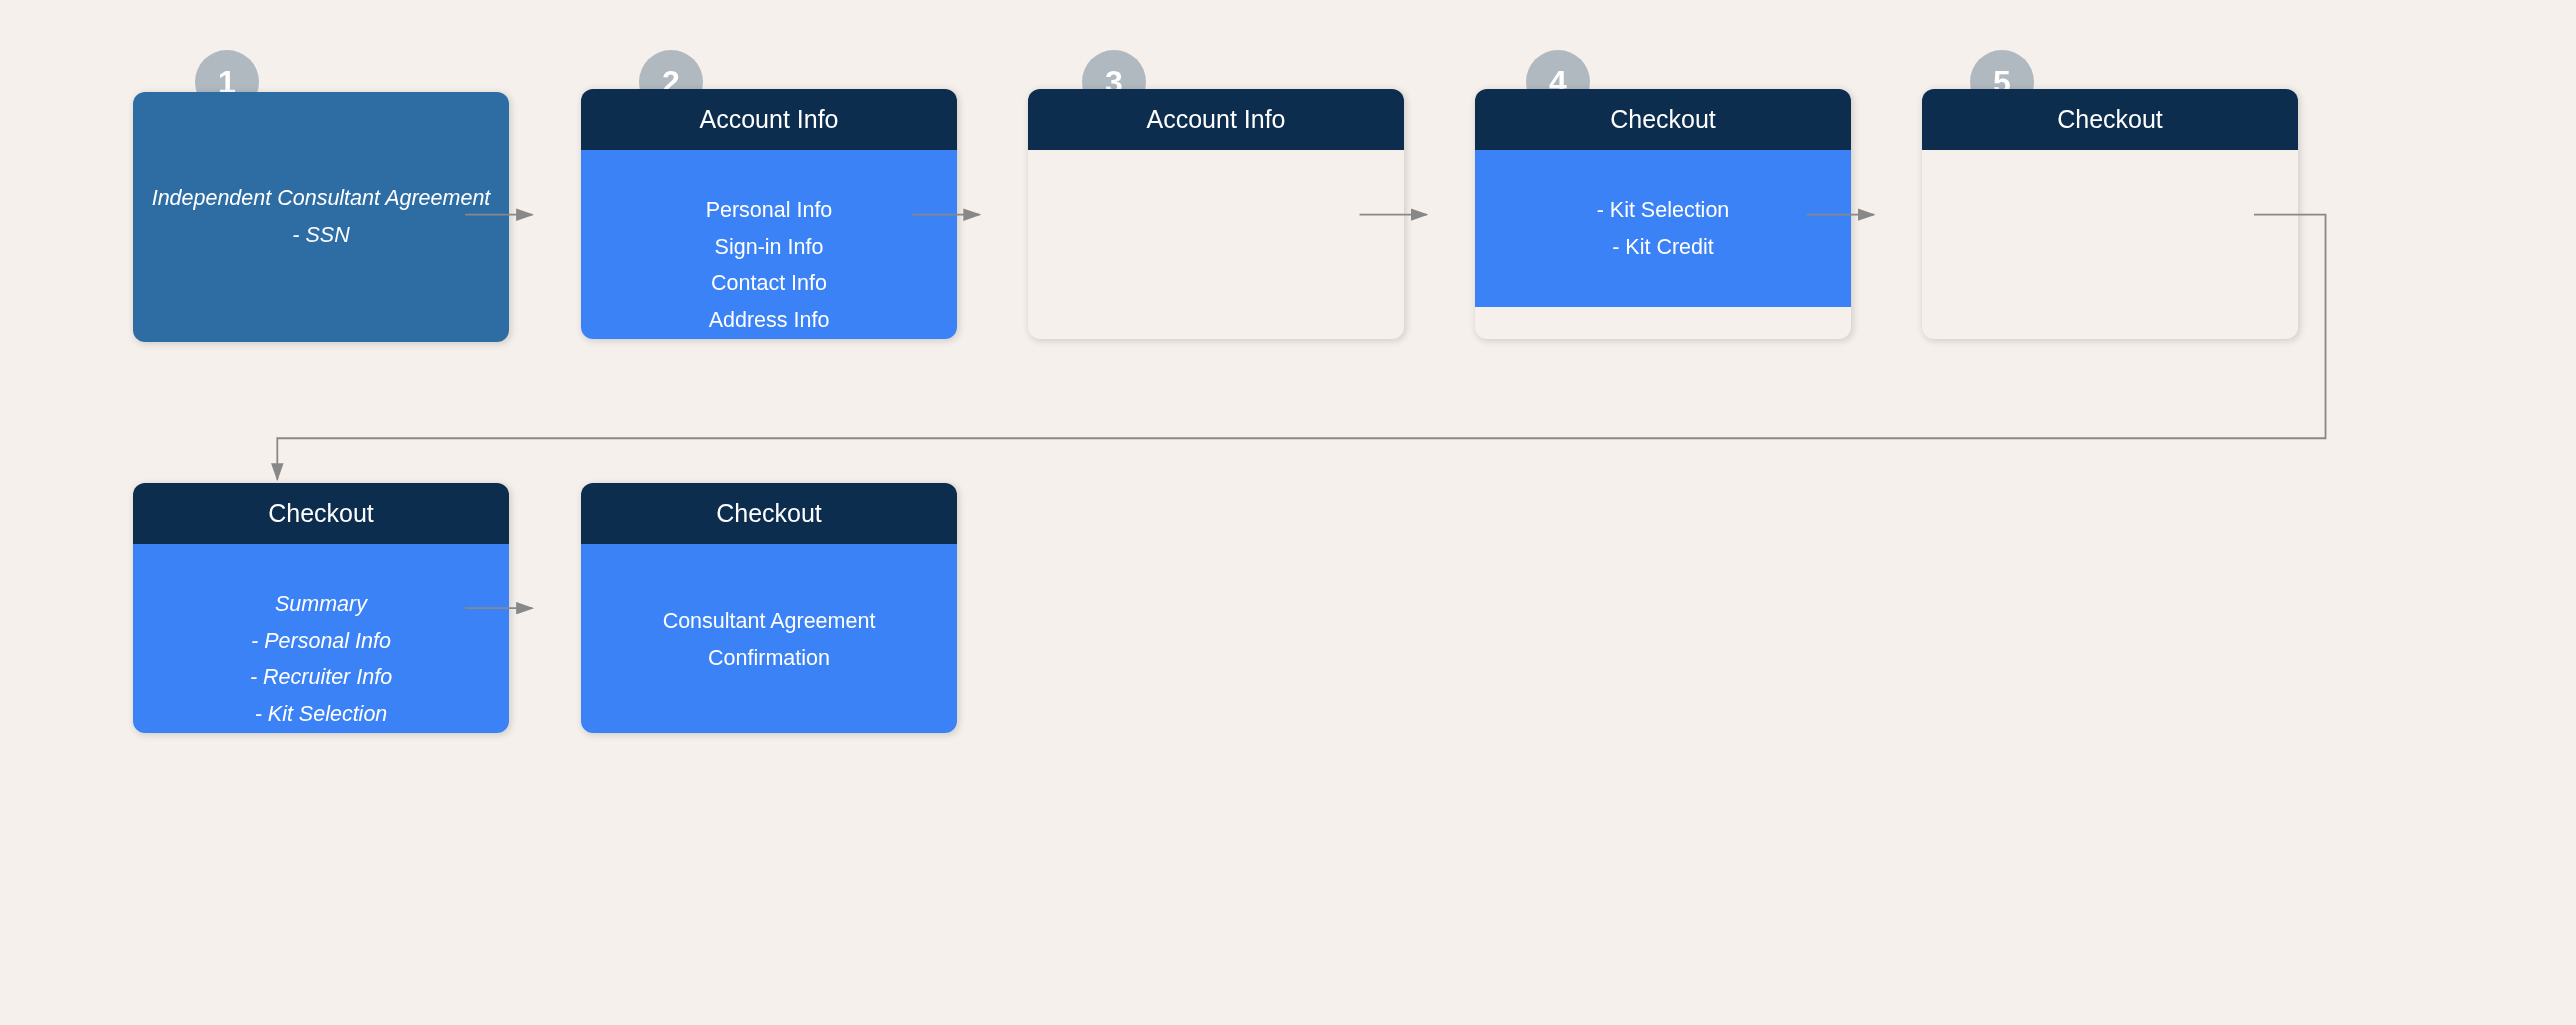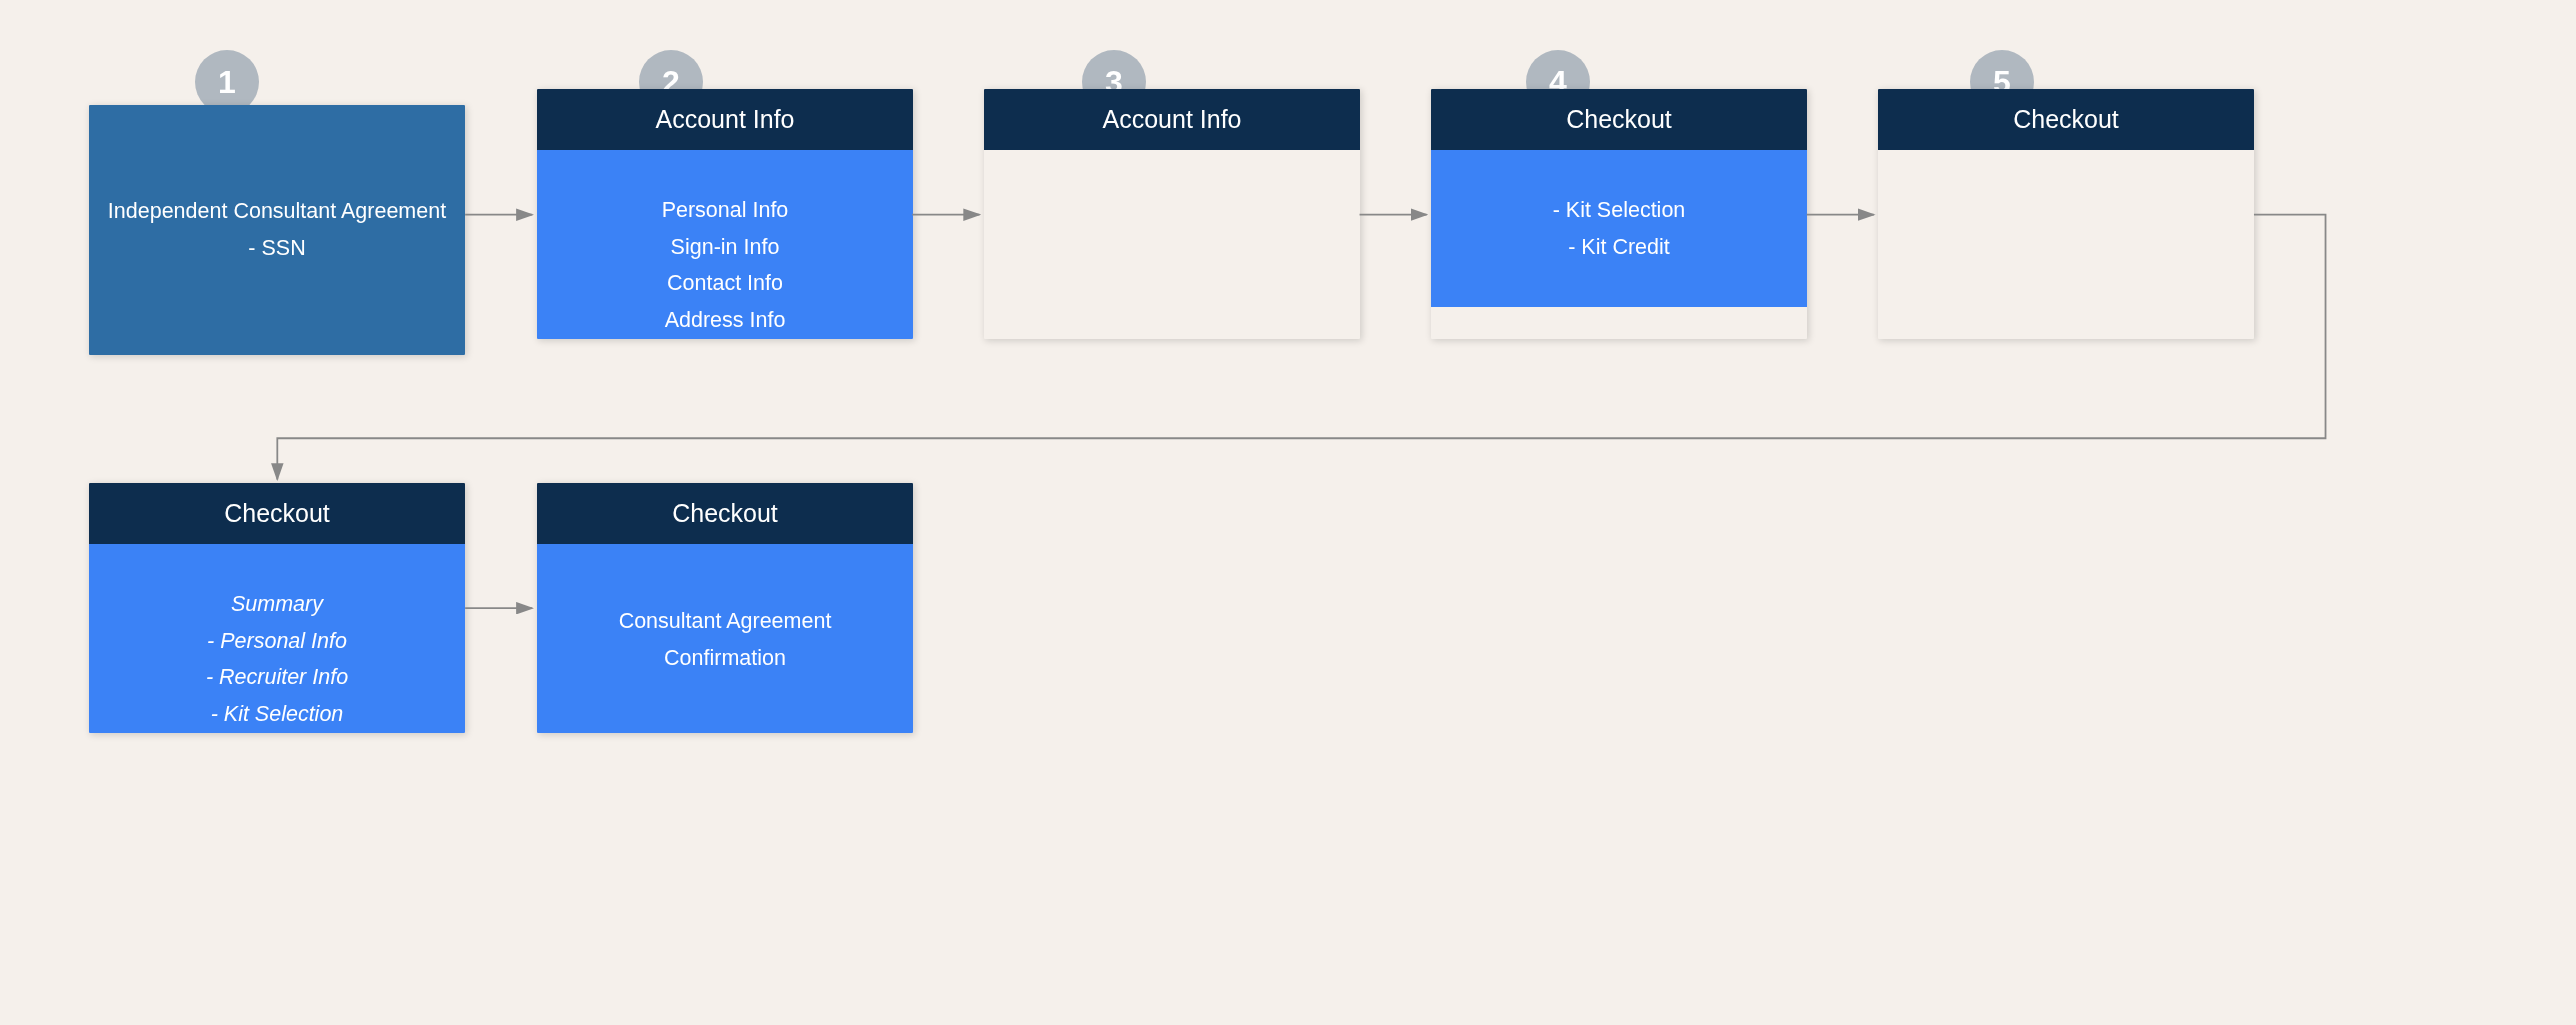--- a/index.html
+++ b/index.html
@@ -30,23 +30,24 @@
       color: white;
       font-size: 32px;
       font-weight: bold;
       display: flex;
       align-items: center;
       justify-content: center;
     }
 
     .card {
       position: absolute;
-      border-radius: 1px;
+      border-radius: 12px;
       overflow: hidden;
       box-shadow: 1.8px 1.8px 7.2px rgba(0,0,0,0.15);
+      margin-left: 44px;
     }
 
     .card-header {
       background-color: #0d2d4e;
       color: white;
       text-align: center;
       padding: 16px 9px;
       font-size: 25px;
       font-weight: 500;
     }
@@ -81,21 +82,21 @@
       height: 100%;
       pointer-events: none;
     }
   </style>
 </head>
 <body>
 
 <div class="diagram-container">
 
   <div class="step-number" style="top:50px; left:195px;">1</div>
-  <div class="card" style="top:105px; left:89px; width:376px; height:250px;">
+  <div class="card" style="top:92px; left:89px; width:376px; height:250px;font-style:italic;">
     <div class="card-body-only" style="height:100%;">
       <span style="white-space: pre-line;">Independent Consultant Agreement
 - SSN</span>
     </div>
   </div>
 
   <div class="step-number" style="top:50px; left:639px;">2</div>
   <div class="card" style="top:89px; left:537px; width:376px; height:250px;">
     <div class="card-header">Account Info</div>
     <div class="card-body">

